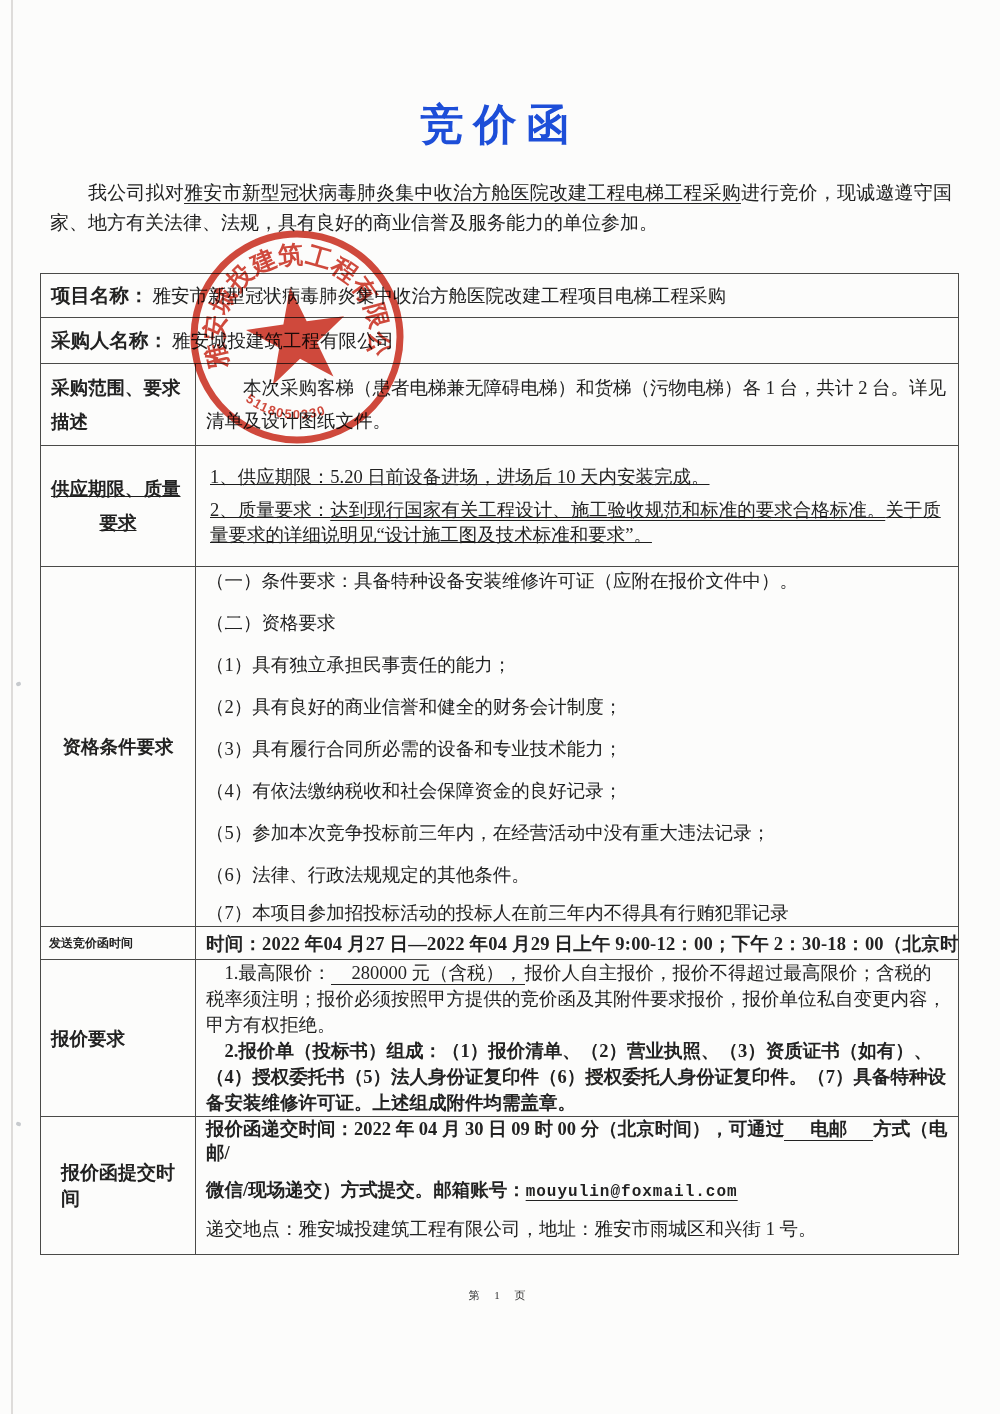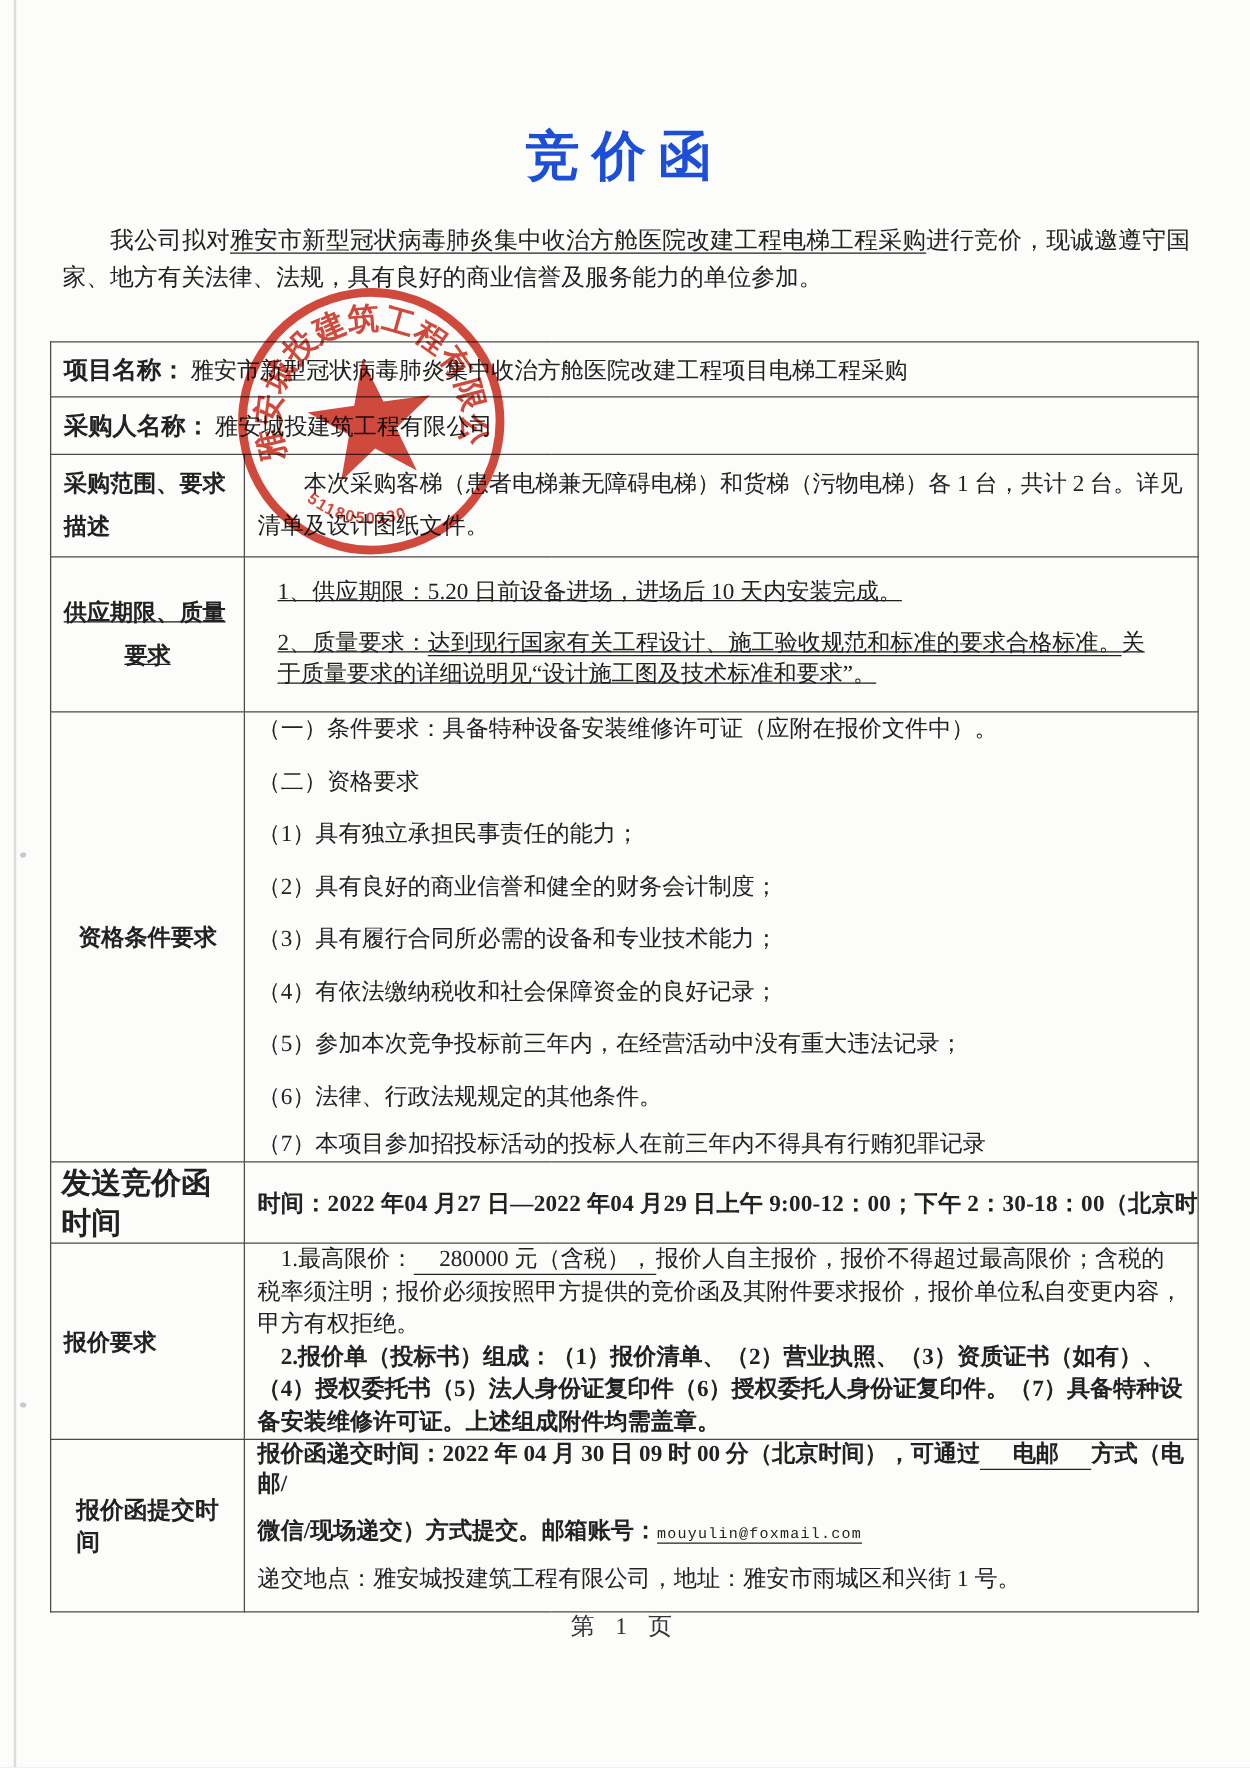--- a/index.html
+++ b/index.html
@@ -32,48 +32,48 @@
     padding:0 10px;vertical-align:middle;overflow:hidden;
   }
   .r1{height:44px;}.r2{height:46px;}.r3{height:45px;}.r4{height:82px;padding-left:24px;}.r5{height:121px;text-decoration:underline;}
   .r6{height:360px;}.r7{height:33px;}.r8{height:128px;}.r9{height:60px;}.r10{height:109px;}
   .lab{font-weight:bold;font-size:19.5px;color:#1a1a1a;}
   td.labcell{padding-left:10px;padding-right:6px;}
   .lab-2line{line-height:34px;}
   .lab-2line .l2c{text-align:center;display:block;}
   .inline-lab{font-weight:bold;font-size:19.5px;margin-right:4px;}
   .val-indent2{ text-indent:2em;line-height:33px;margin:0;}
-  .supply-cell p{margin:16px;line-height:25px;}
+  .supply-cell p{margin:4px;line-height:25px;}
   .supply-cell .it1{margin-bottom:8px;}
   .qual-cell{vertical-align:top;padding-top:13px;padding-left:46px;}
   .qual-item{line-height:26px;margin-bottom:16px;}
   .qual-item.tight{margin-bottom:12px;}
   .qual-item.last{margin-bottom:0;}
   .nowrap-val{white-space:nowrap;font-size:17.5px;font-weight:bold;letter-spacing:.2px;}
   .qr-cell p{margin:0;line-height:26px;text-indent:1em;}
   .qr-cell .p2{font-weight:bold;}
   .u-blank{border-bottom:1.5px solid #222;padding:0 2px 1px 2px;}
   .note-cell p{margin:0;line-height:28px;text-indent:1.5em;}
   .submit-cell p{margin:0 0 13px 0;line-height:24px;}
   .submit-cell .b{font-weight:bold;}
   .u-word{border-bottom:1.5px solid #222;padding:0 26px 1px 26px;font-weight:bold;}
   .email{
     font-family:"Liberation Mono","DejaVu Sans Mono",monospace;
-    font-weight:normal;font-size:12px;text-decoration:underline;
+    font-weight:bold;font-size:16px;text-decoration:underline;
     text-underline-offset:4px;letter-spacing:1px;
   }
   .contact-name{color:#3d3d3d;padding-left:22px;}
   .phone{letter-spacing:.5px;}
 
   .stamp{position:absolute;left:182px;top:222px;width:230px;height:230px;
     mix-blend-mode:multiply;opacity:.92;pointer-events:none;}
 
   .footer{
     position:absolute;top:1288px;left:0;width:100%;text-align:center;
-    font-size:19px;letter-spacing:6px;color:#333;
+    font-size:11px;letter-spacing:6px;color:#333;
   }
 </style>
 </head>
 <body>
 
 <div class="page">
   <div class="scan-edge"></div>
   <div class="speck s1"></div>
   <div class="speck s2"></div>
 
@@ -122,21 +122,21 @@
         <div class="qual-item">（1）具有独立承担民事责任的能力；</div>
         <div class="qual-item">（2）具有良好的商业信誉和健全的财务会计制度；</div>
         <div class="qual-item">（3）具有履行合同所必需的设备和专业技术能力；</div>
         <div class="qual-item">（4）有依法缴纳税收和社会保障资金的良好记录；</div>
         <div class="qual-item">（5）参加本次竞争投标前三年内，在经营活动中没有重大违法记录；</div>
         <div class="qual-item tight">（6）法律、行政法规规定的其他条件。</div>
         <div class="qual-item last">（7）本项目参加招投标活动的投标人在前三年内不得具有行贿犯罪记录</div>
       </td>
     </tr>
     <tr class="r7">
-      <td class="labcell lab" style="font-size:24px;padding-left:8px;">发送竞价函时间</td>
+      <td class="labcell lab" style="font-size:12px;padding-left:8px;">发送竞价函时间</td>
       <td colspan="3" class="nowrap-val">时间：2022 年04 月27 日—2022 年04 月29 日上午 9:00-12：00；下午 2：30-18：00（北京时间）。</td>
     </tr>
     <tr class="r8">
       <td class="labcell lab">报价要求</td>
       <td colspan="3" class="qr-cell">
         <p><span>1.最高限价：</span><span class="u-blank">　280000 元（含税），</span><span>报价人自主报价，报价不得超过最高限价；含税的税率须注明；报价必须按照甲方提供的竞价函及其附件要求报价，报价单位私自变更内容，甲方有权拒绝。</span></p>
         <p class="p2">2.报价单（投标书）组成：（1）报价清单、（2）营业执照、（3）资质证书（如有）、（4）授权委托书（5）法人身份证复印件（6）授权委托人身份证复印件。（7）具备特种设备安装维修许可证。上述组成附件均需盖章。</p>
       </td>
     </tr>
     <tr class="r10">

